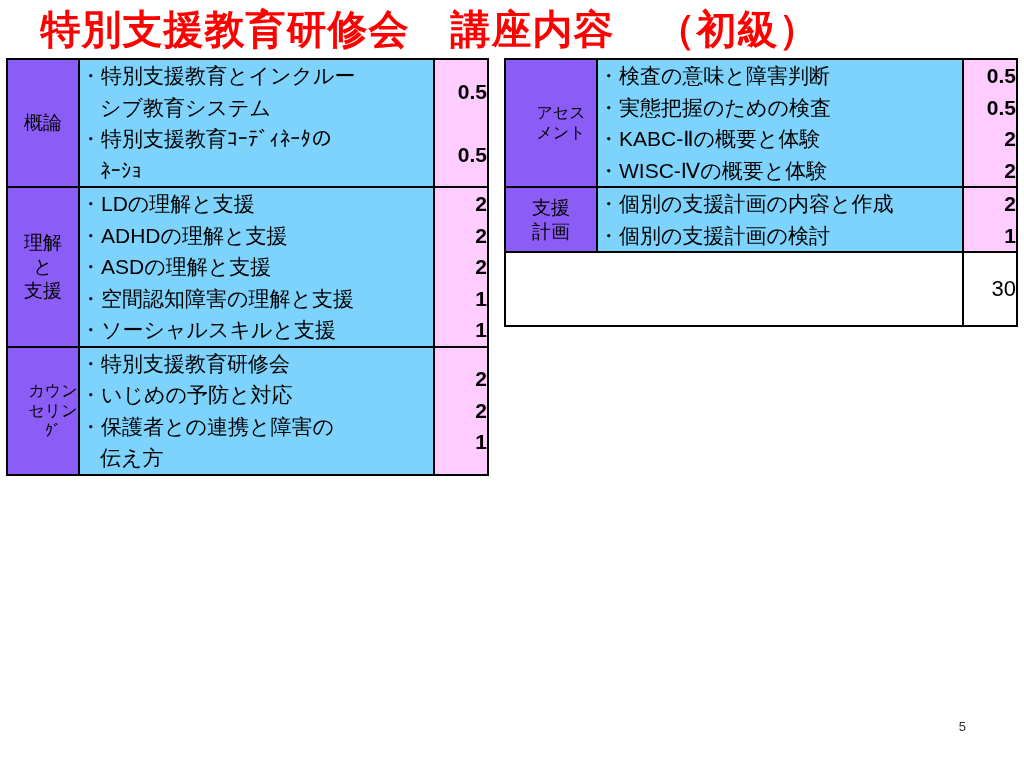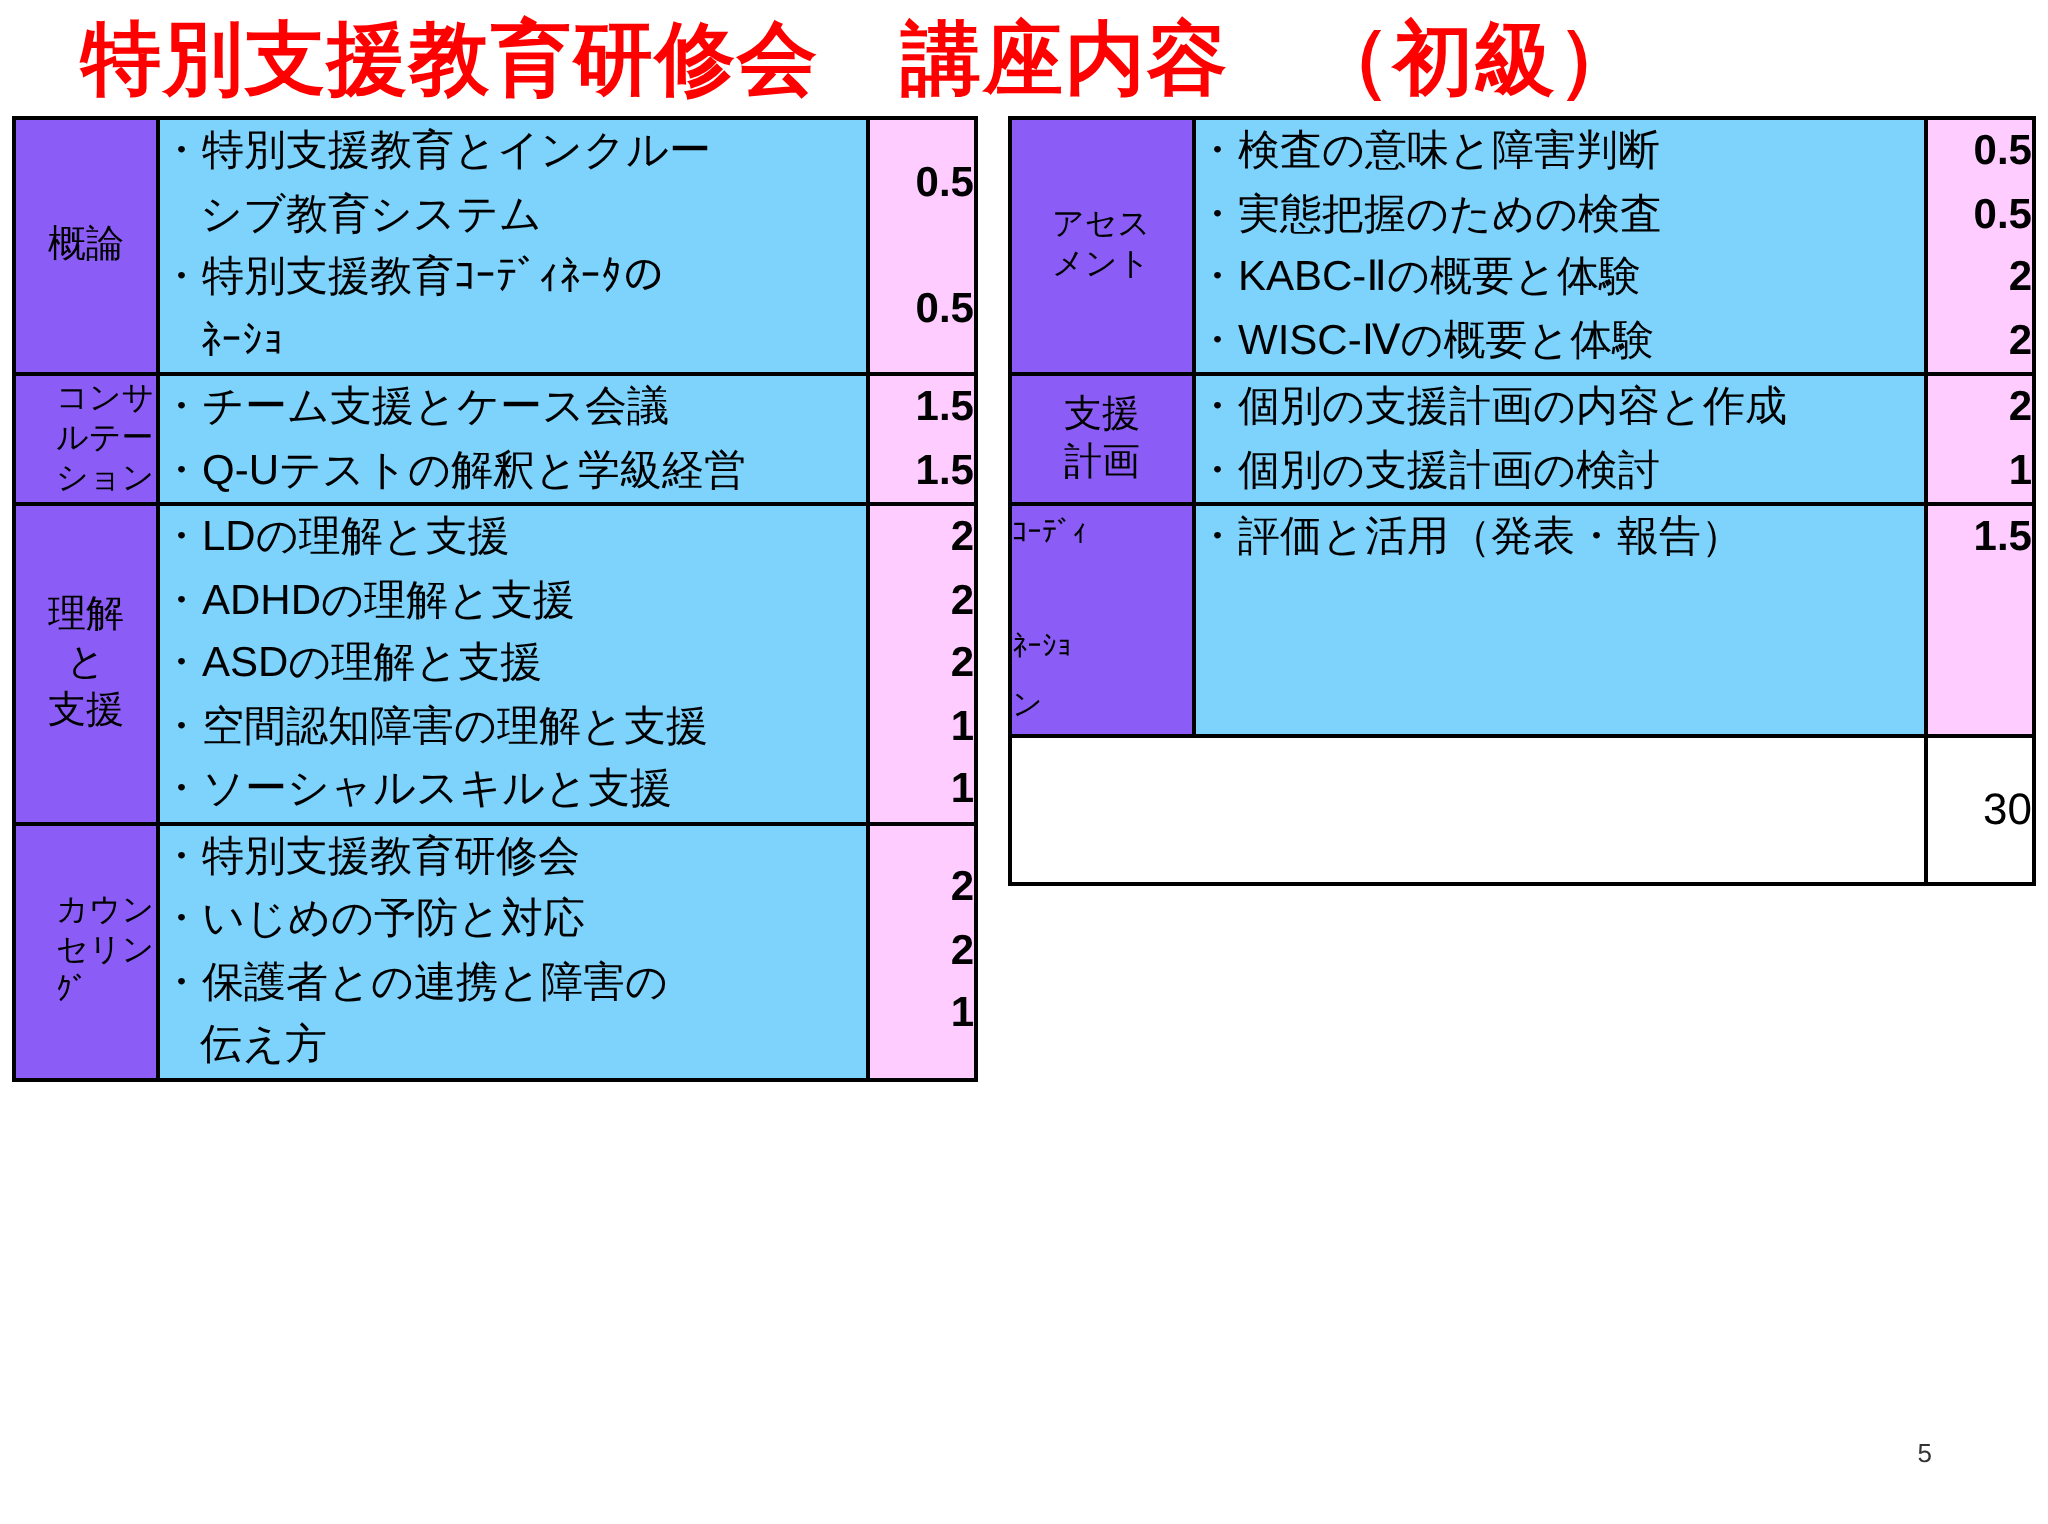--- a/index.html
+++ b/index.html
@@ -60,21 +60,21 @@
     background: #8b5cf6;
     text-align: center;
     font-size: 19px;
     line-height: 1.25;
     color: #000;
     padding: 2px 1px;
     width: 70px;
   }
   .cat-cell.narrow-text {
     font-size: 16px;
-    text-align: left;
+    text-align: center;
     padding-left: 20px;
   }
   .items-cell {
     background: #7dd3fc;
     padding: 6px 4px 6px 8px;
     font-size: 21px;
     line-height: 1.5;
     color: #000;
   }
   .items-cell .item {
@@ -148,35 +148,20 @@
               <span class="sub">ﾈｰｼｮ</span>
             </div>
           </td>
           <td class="vals-cell">
             <span class="v">0.5</span>
             <span class="v">&nbsp;</span>
             <span class="v">0.5</span>
           </td>
         </tr>
 
-        <tr>
-          <td class="cat-cell narrow-text">
-            <span>コンサ</span><br>
-            <span>ルテー</span><br>
-            <span>ション</span>
-          </td>
-          <td class="items-cell">
-            <div class="item">・チーム支援とケース会議</div>
-            <div class="item">・Q-Uテストの解釈と学級経営</div>
-          </td>
-          <td class="vals-cell">
-            <span class="v">1.5</span>
-            <span class="v">1.5</span>
-          </td>
-        </tr>
 
         <tr>
           <td class="cat-cell">
             <span>理解</span><br>
             <span>と</span><br>
             <span>支援</span>
           </td>
           <td class="items-cell">
             <div class="item">・LDの理解と支援</div>
             <div class="item">・ADHDの理解と支援</div>
@@ -248,34 +233,20 @@
             <div class="item">・個別の支援計画の内容と作成</div>
             <div class="item">・個別の支援計画の検討</div>
           </td>
           <td class="vals-cell">
             <span class="v">2</span>
             <span class="v">1</span>
           </td>
         </tr>
 
 
-        <tr>
-          <td class="cat-cell small-cat">
-            <span>ｺｰﾃﾞｨ</span><br>
-            <span>&nbsp;</span><br>
-            <span>ﾈｰｼｮ</span><br>
-            <span>ン</span>
-          </td>
-          <td class="items-cell" style="height:110px; vertical-align:top;">
-            <div class="item">・評価と活用（発表・報告）</div>
-          </td>
-          <td class="vals-cell" style="vertical-align:top;">
-            <span class="v">1.5</span>
-          </td>
-        </tr>
 
         <tr>
           <td class="blank-cell" colspan="2"></td>
           <td class="total-cell">30</td>
         </tr>
       </tbody>
     </table>
   </div>
 
 </div>

